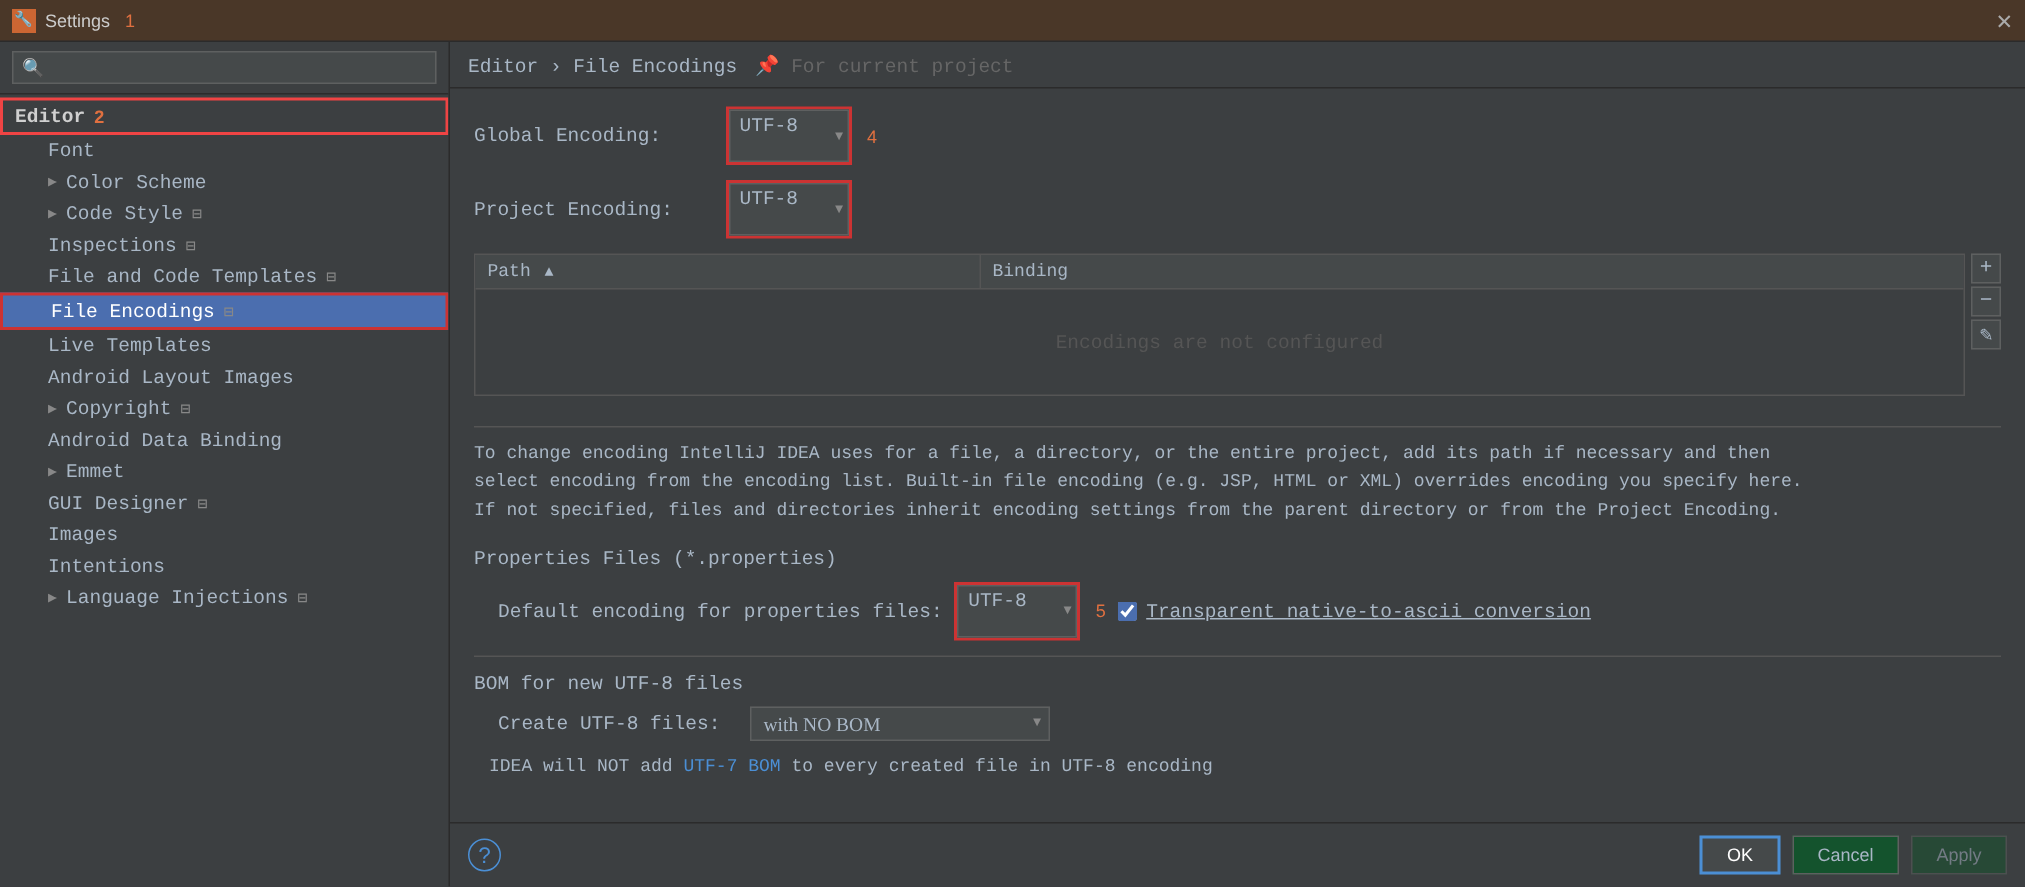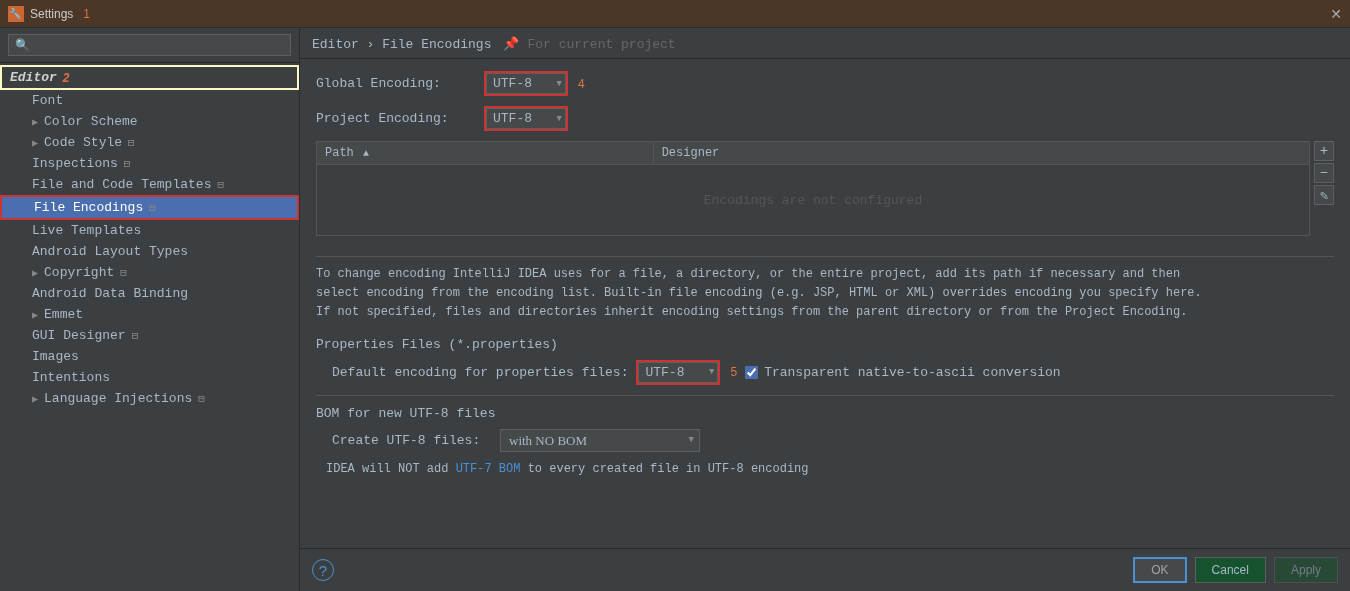--- a/index.html
+++ b/index.html
@@ -160,21 +160,21 @@
     }
     .form-label {
       color: #a9b7c6;
       font-size: 13px;
       min-width: 160px;
     }
     .form-select {
       background: #45494a;
       border: 1px solid #5e6060;
       color: #a9b7c6;
-      padding: 2px 20px 2px 6px;
+      padding: 2px 20px 16px 6px;
       font-size: 13px;
       font-family: 'Courier New', Courier, monospace;
       appearance: none;
       -webkit-appearance: none;
       cursor: pointer;
       outline: none;
       position: relative;
       min-width: 80px;
     }
     .select-wrapper {
@@ -267,20 +267,21 @@
       margin-bottom: 8px;
     }
 
     
     .checkbox-row {
       display: flex;
       align-items: center;
       gap: 6px;
       font-size: 13px;
       color: #a9b7c6;
+      text-decoration: underline;
     }
     .checkbox-input {
       accent-color: #4b6eaf;
       width: 13px;
       height: 13px;
     }
 
     
     .bom-section {
       border-top: 1px solid #555;
@@ -361,21 +362,21 @@
       font-size: 12px;
       font-family: sans-serif;
       cursor: pointer;
       border: 1px solid #5e6060;
       background: #14532d;
       color: #a9b7c6;
     }
     .action-btn.primary {
       border: 2px solid #4b8fd5;
       background: #45494a;
-      color: #a3a3a3;
+      color: #ffffff;
     }
     .action-btn:disabled {
       opacity: 0.5;
       cursor: default;
     }
 
     
     .sort-arrow { font-size: 10px; margin-left: 2px; }
   </style>
 </head>
@@ -391,21 +392,21 @@
 </div>
 
 <div class="main-container">
 
   <div class="sidebar">
     <div class="search-box">
       <input class="search-input" type="text" placeholder="🔍" style="">
     </div>
     <div class="sidebar-list">
 
-      <div class="sidebar-item section-header highlighted" style="border: 2px solid #fef9c3; padding: 3px 8px; font-style: italic;">
+      <div class="sidebar-item section-header highlighted" style="border: 2px solid #ef4444; padding: 3px 8px;">
         <span>Editor</span>
         <span class="num-badge">2</span>
       </div>
 
       <div class="sidebar-item sidebar-item-indent">
         <span>Font</span>
       </div>
 
       <div class="sidebar-item sidebar-item-indent">
         <span class="sidebar-chevron">▶</span>
@@ -432,21 +433,21 @@
         <span>File Encodings</span>
         <span class="sidebar-icon-page">⊟</span>
       </div>
 
       <div class="sidebar-item sidebar-item-indent">
         <span>Live Templates</span>
       </div>
 
 
       <div class="sidebar-item sidebar-item-indent">
-        <span>Android Layout Types</span>
+        <span>Android Layout Images</span>
       </div>
 
       <div class="sidebar-item sidebar-item-indent">
         <span class="sidebar-chevron">▶</span>
         <span>Copyright</span>
         <span class="sidebar-icon-page">⊟</span>
       </div>
 
       <div class="sidebar-item sidebar-item-indent">
         <span>Android Data Binding</span>
@@ -511,21 +512,21 @@
 
       <div class="table-area">
         <div style="flex:1;">
           <div class="encoding-table">
             <div class="table-header">
               <div class="table-header-cell">
                 <span>Path</span>
                 <span class="sort-arrow">▲</span>
               </div>
               <div class="table-header-cell">
-                <span>Designer</span>
+                <span>Binding</span>
               </div>
             </div>
             <div class="table-body">
               <span>Encodings are not configured</span>
             </div>
           </div>
         </div>
         <div class="table-actions">
           <div class="table-action-btn">+</div>
           <div class="table-action-btn">−</div>

